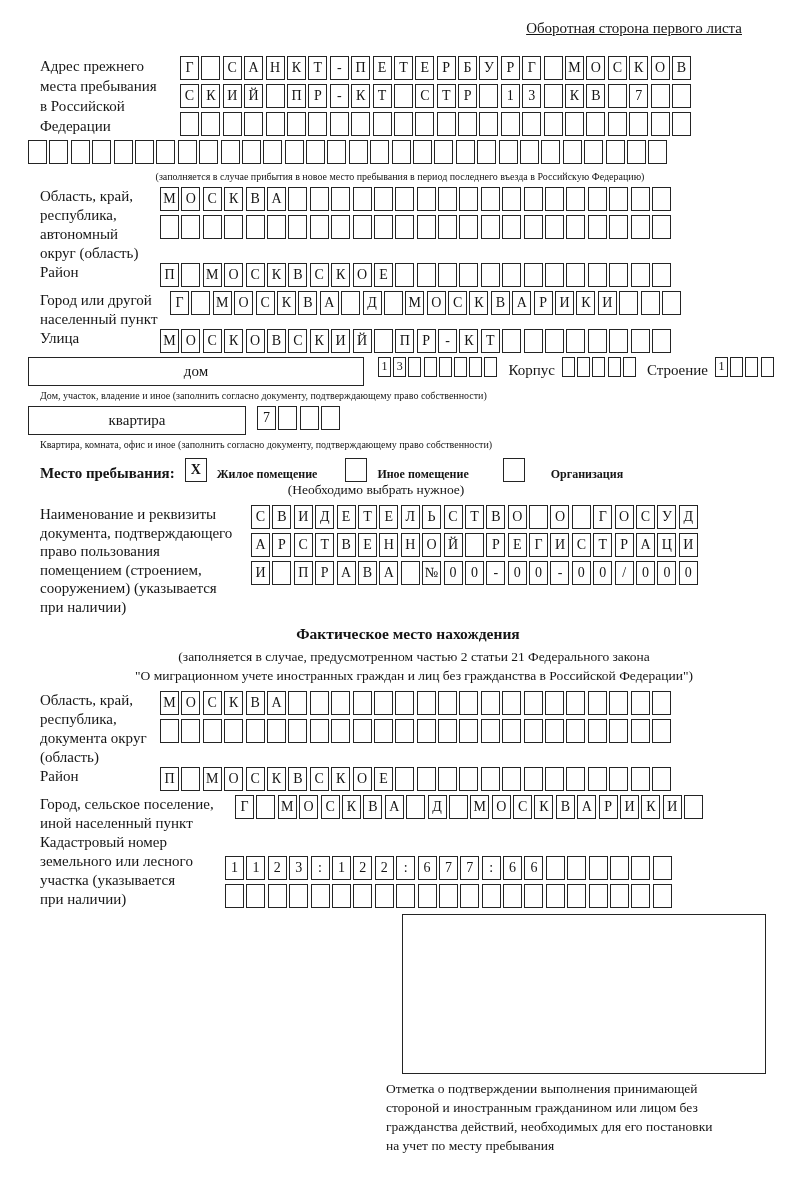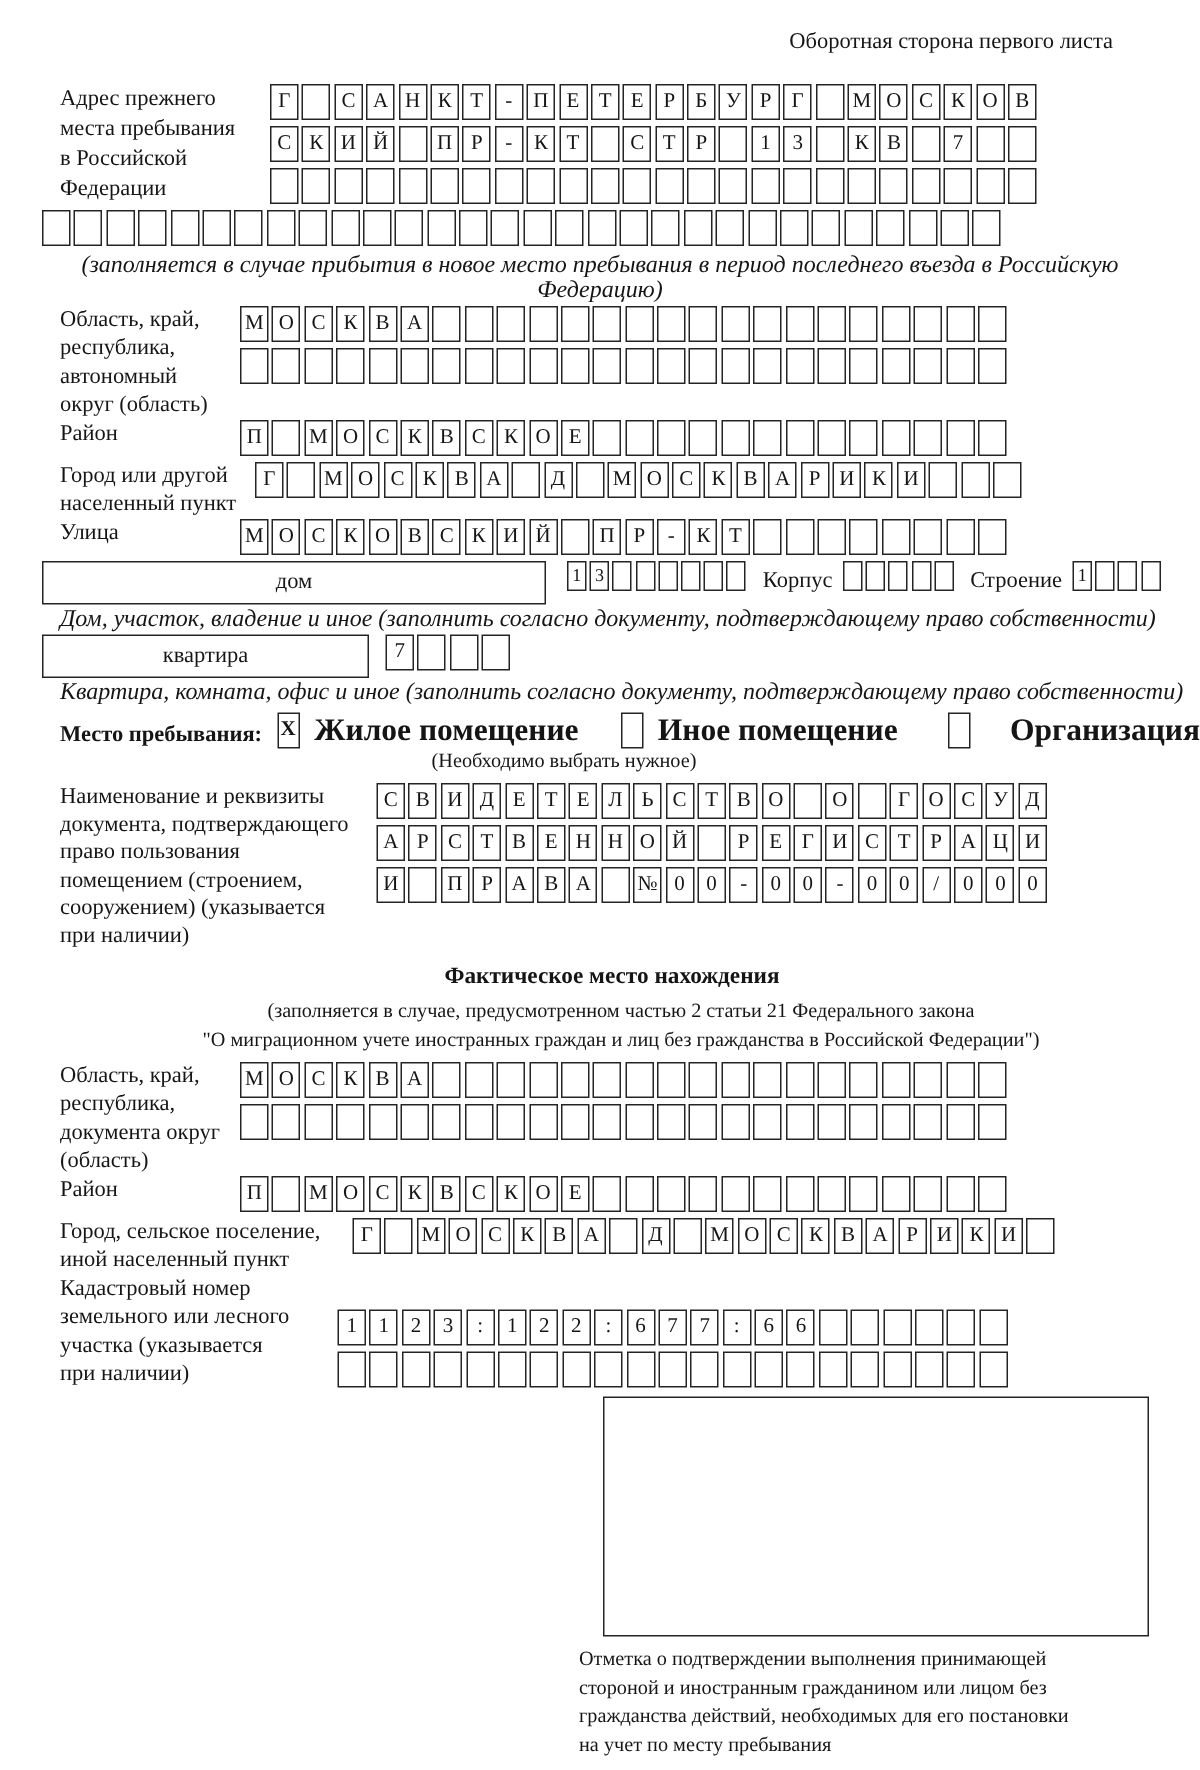--- a/index.html
+++ b/index.html
@@ -4,36 +4,36 @@
 <style>
   * { box-sizing: border-box; margin: 0; padding: 0; }
   html,body { width:800px; height:1180px; background:#ffffff; overflow:hidden; }
   body {
     font-family:"Liberation Serif","DejaVu Serif",serif;
     color:#151515;
     position:relative;
   }
   .page { width:800px; height:1180px; padding:20px 0 0 28px; }
 
-  .hdr { text-align:right; padding-right:58px; font-size:15px; height:18px; }
+  .hdr { text-align:right; padding-right:58px; font-size:15px; height:18px;text-decoration:underline; }
 
   .row { display:flex; align-items:flex-start; }
   .lbl { font-size:15px; line-height:19px; }
   .lbl div { white-space:nowrap; }
 
   .cellrow { white-space:nowrap; height:28px; }
   .cell {
     display:inline-block; width:19px; height:24px;
     border:1.6px solid #242424; margin-right:2.4px;
     text-align:center; font-size:14px; line-height:21px;
     vertical-align:top; background:#fff;
   }
   .cell.sm { width:13px; height:20px; font-size:12px; line-height:17px; margin-right:2.2px; }
 
-  .caption { font-size:16px; line-height:17px;font-style:italic; }
+  .caption { font-size:10px; line-height:17px; }
   .caption.center { text-align:center; padding-right:28px; }
 
   .sect-title { text-align:center; font-weight:bold; font-size:16px; padding-right:28px; margin-top:3px; height:21px; }
 
   
   .w-prev { width:152px; padding-left:12px; }
   .w-std  { width:132px; padding-left:12px; }
   .w-doc  { width:223px; padding-left:12px; }
   .w-kad  { width:197px; padding-left:12px; }
   .w-fgor { width:207px; padding-left:12px; }
@@ -51,21 +51,21 @@
 
   .domrow, .kvrow { display:flex; height:30px; }
   .note-left { padding-left:12px; }
 
   .mesto-row { display:flex; align-items:flex-end; height:27px; margin-top:2px;font-weight:bold; }
   .mesto-row .txt { font-size:15px; white-space:nowrap; }
   .chk {
     display:inline-block; width:22px; height:24px; border:1.6px solid #242424;
     text-align:center; font-size:14px; line-height:21px; margin:0 10px;
   }
-  .opt-label { font-size:21px; white-space:nowrap; }
+  .opt-label { font-size:12px; white-space:nowrap; }
 
   .mesto-note { font-size:13.5px; margin-left:218px; width:260px; text-align:center; height:18px; }
 
   .doc-block { margin-top:5px; }
 
   .fact-title { text-align:center; font-weight:bold; font-size:15.5px; padding-right:12px; margin-top:9px; height:22px; }
   .fact-note { text-align:center; font-size:13.5px; line-height:19px; }
 
   .kad-cells { margin-top:23px; }
 

